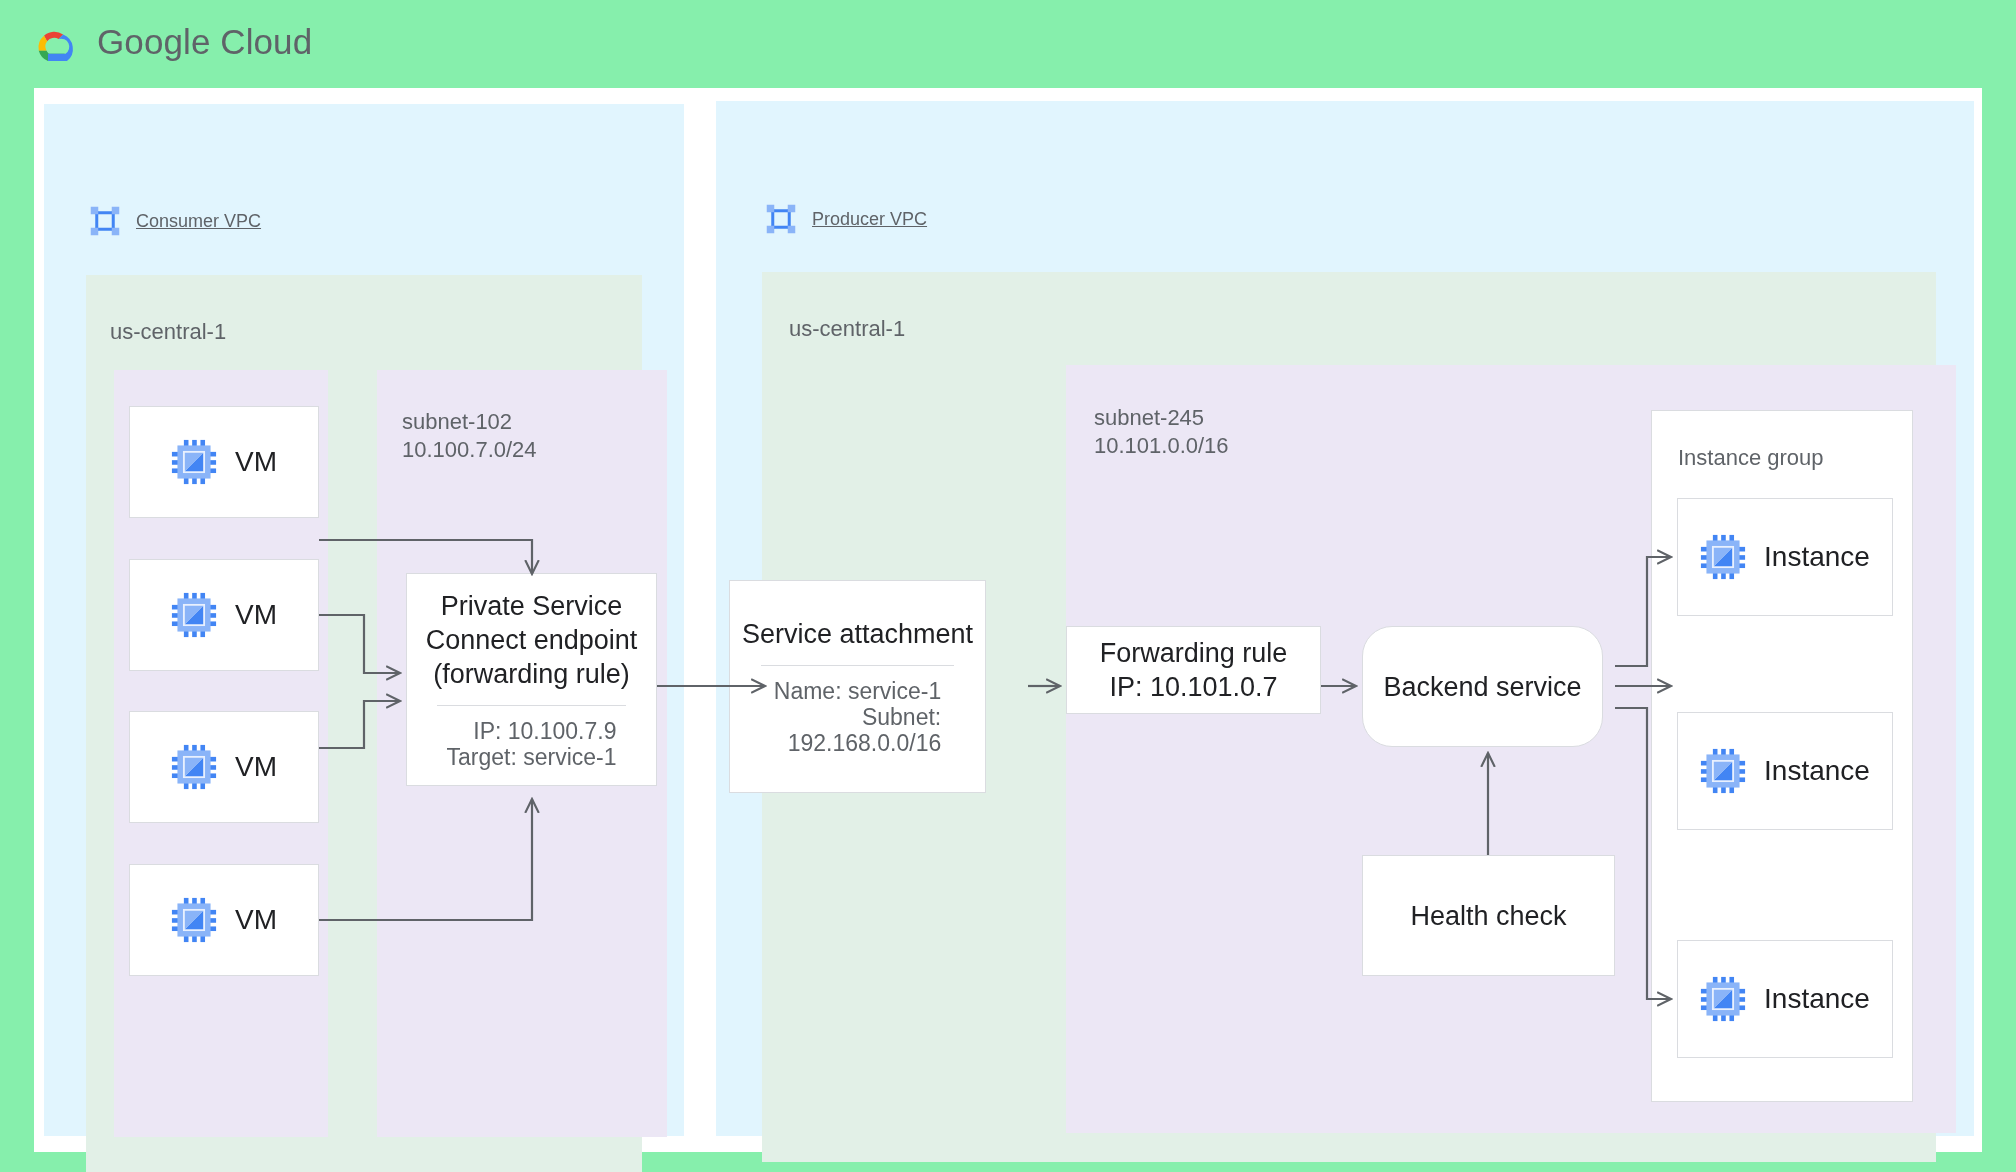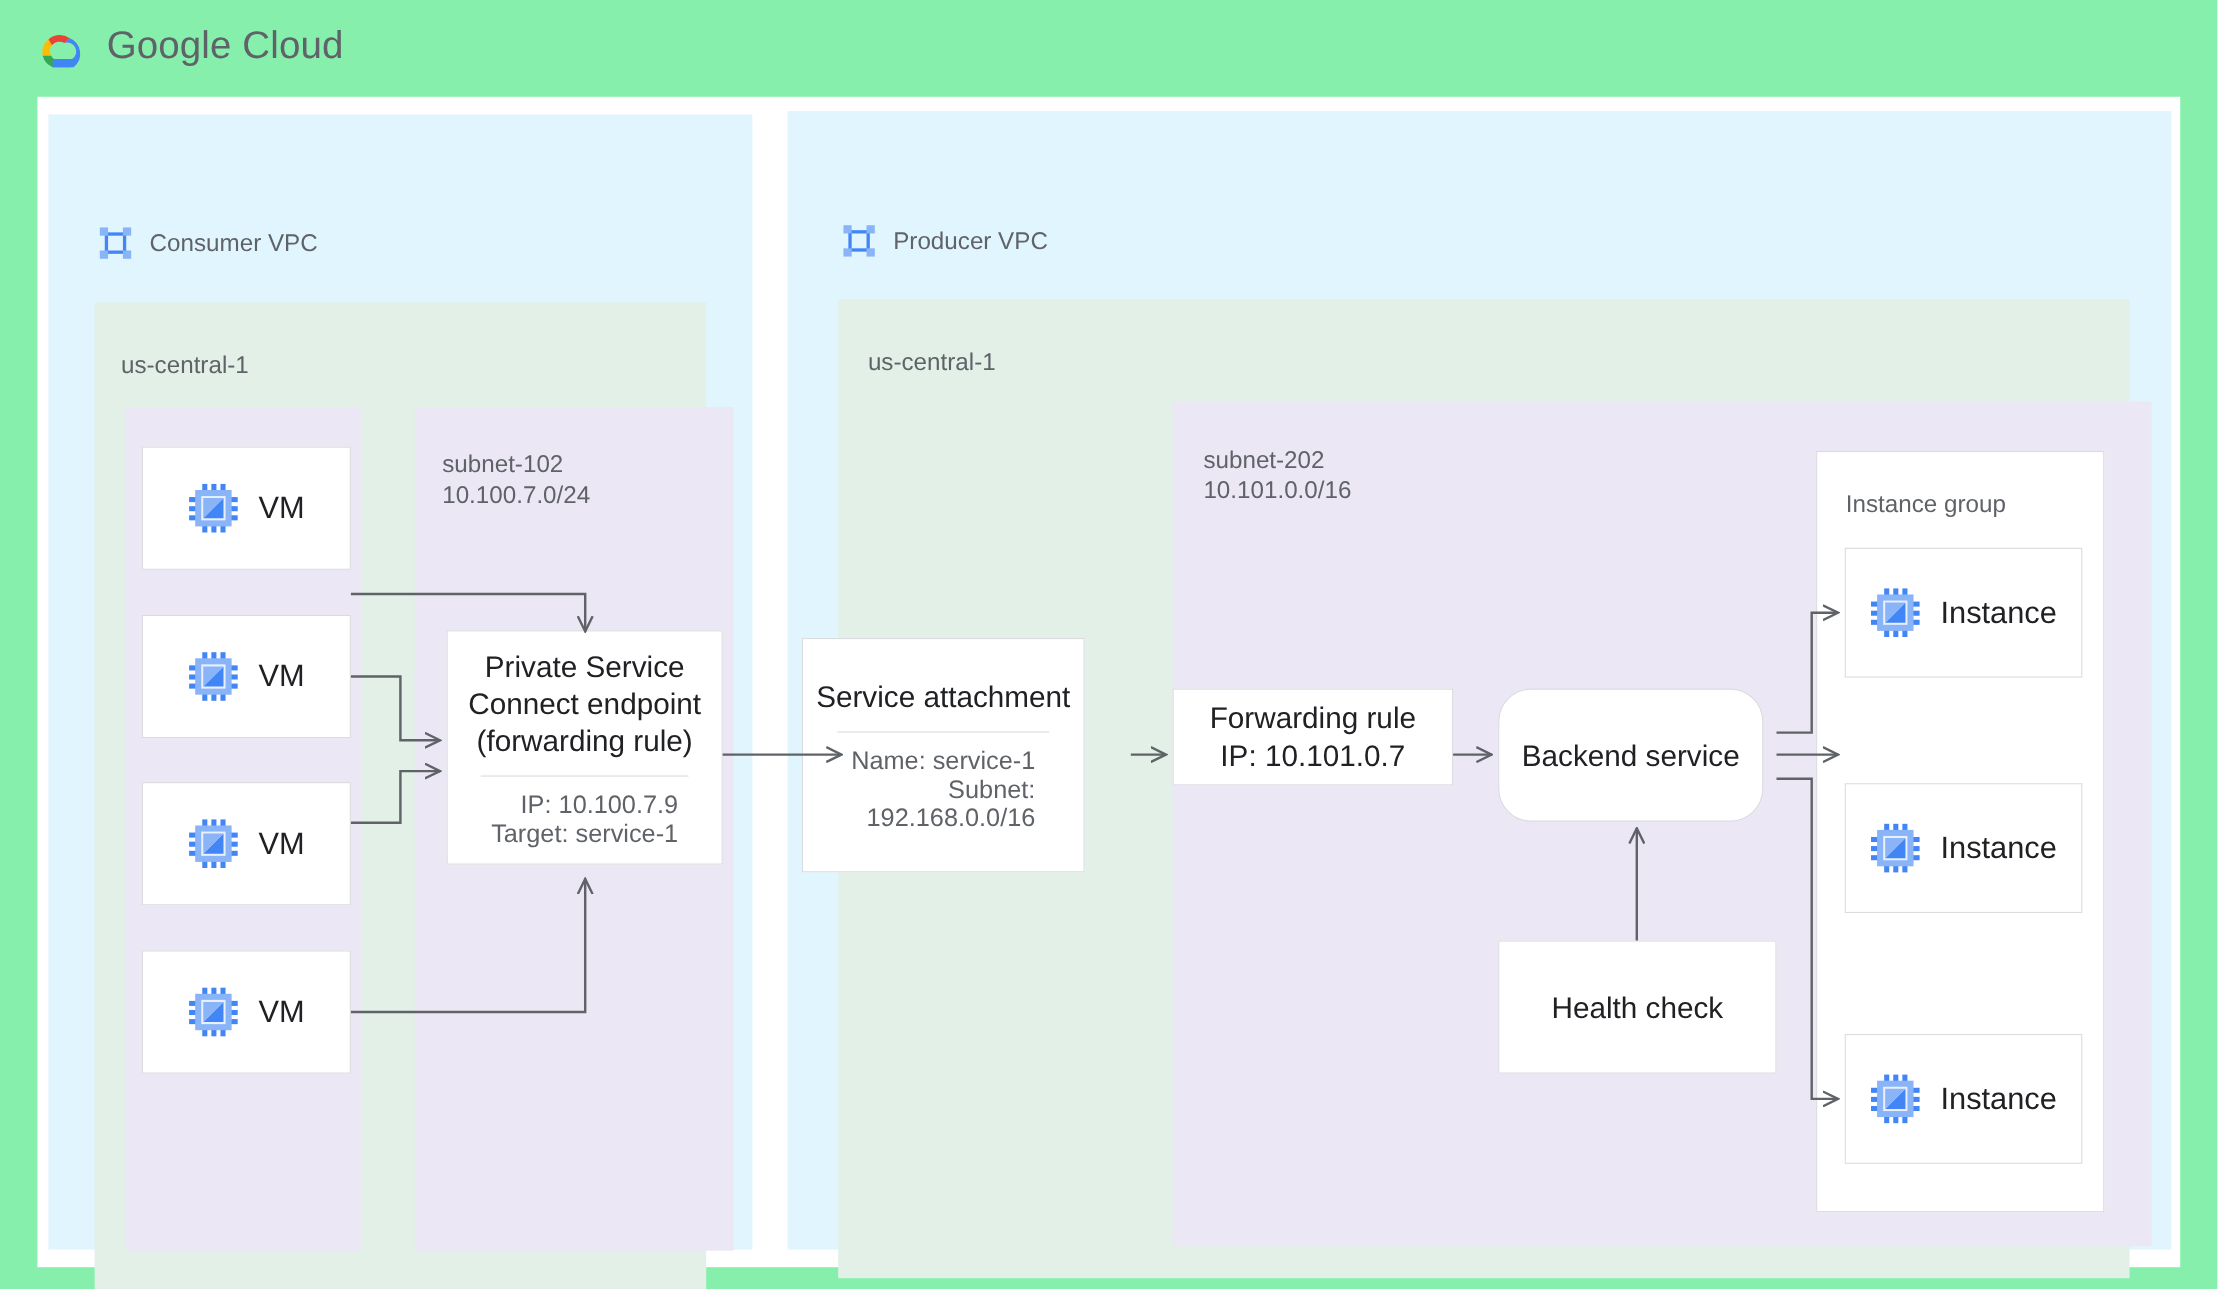--- a/index.html
+++ b/index.html
@@ -23,21 +23,21 @@
   
   .vpc{position:absolute;background:#e1f5fe;}
   .region{position:absolute;background:#e2f0e7;}
   .subnet{position:absolute;background:#ece7f5;}
   .group-box{position:absolute;background:#ffffff;border:1px solid #dadce0;}
 
   .cont-label{position:absolute;font-size:22px;color:#5f6368;white-space:nowrap;}
   .cont-label.two{line-height:28px;}
 
   .vpc-head{position:absolute;display:flex;align-items:center;gap:16px;}
-  .vpc-head .lbl{font-size:22px;color:#5f6368;white-space:nowrap;}
+  .vpc-head .lbl{font-size:18px;color:#5f6368;white-space:nowrap;text-decoration:underline;}
 
   
   .card{position:absolute;background:#ffffff;border:1px solid #dadce0;box-sizing:border-box;
         display:flex;flex-direction:column;align-items:center;justify-content:center;}
   .card .title{font-size:27px;color:#202124;text-align:center;line-height:34px;white-space:pre-line;}
   .card .rule{width:76%;height:1px;background:#dadce0;margin:14px 0 12px 0;}
   .card .sub{font-size:23px;color:#5f6368;text-align:right;line-height:26px;white-space:pre-line;}
 
   .vmcard{position:absolute;background:#ffffff;border:1px solid #dadce0;box-sizing:border-box;
           display:flex;align-items:center;justify-content:center;gap:18px;}
@@ -163,21 +163,21 @@
           <use href="#vpcicon"></use>
         </svg>
       <span class="lbl">Producer VPC</span>
     </div>
 
     <div class="region" style="left:728px;top:184px;width:1174px;height:890px;"></div>
     <div class="cont-label" style="left:755px;top:228px;">us-central-1</div>
 
     <div class="subnet" style="left:1032px;top:277px;width:890px;height:768px;"></div>
     <div class="cont-label two" style="left:1060px;top:316px;">
-      <span>subnet-202</span><br>
+      <span>subnet-245</span><br>
       <span>10.101.0.0/16</span>
     </div>
 
     <div class="card" style="left:695px;top:492px;width:257px;height:213px;">
       <div class="title">Service attachment</div>
       <div class="rule"></div>
       <div class="sub">Name: service-1
 Subnet:
 192.168.0.0/16</div>
     </div>

